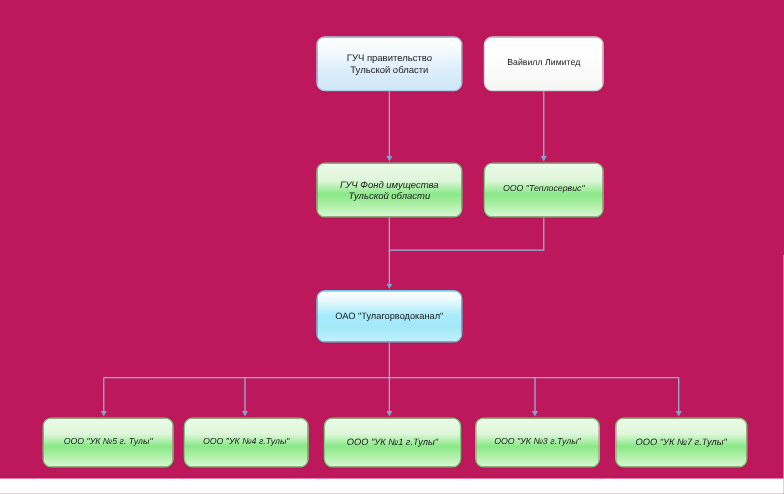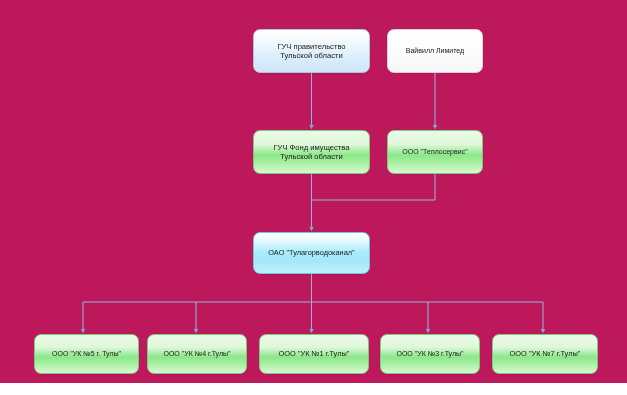--- a/index.html
+++ b/index.html
@@ -61,20 +61,21 @@
   
   .node--green {
     border: 1px solid #7ec87e;
     background: linear-gradient(to bottom,
         #eafbe8 0%,
         #dff7da 32%,
         #8ae888 58%,
         #a9efa2 76%,
         #d9f7d3 100%);
     box-shadow: 0 1px 1px rgba(0,0,0,0.05);
+    font-style: italic;
   }
   
   .node--cyan {
     border: 1px solid #6fc6e0;
     background: linear-gradient(to bottom,
         #ffffff 0%,
         #e9f9ff 18%,
         #a8ecfb 48%,
         #a5e9f9 72%,
         #bdf0fb 100%);

